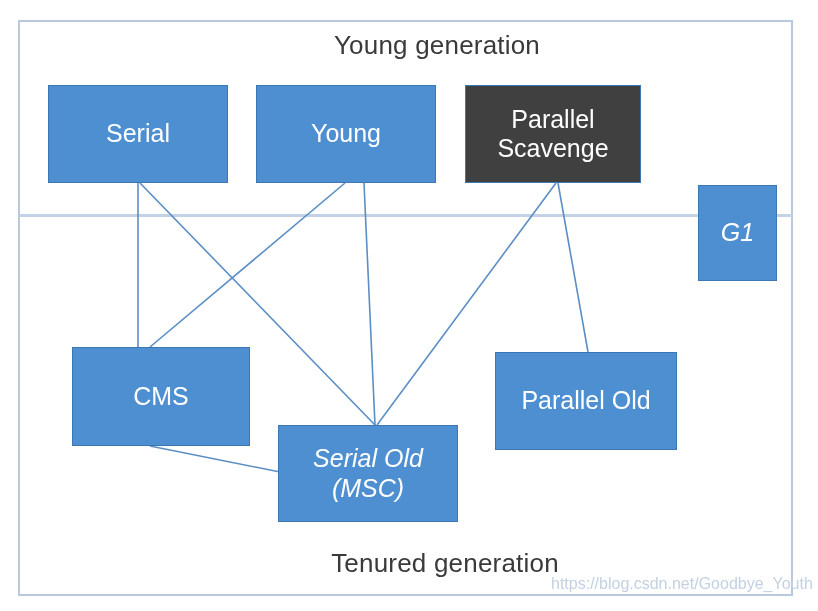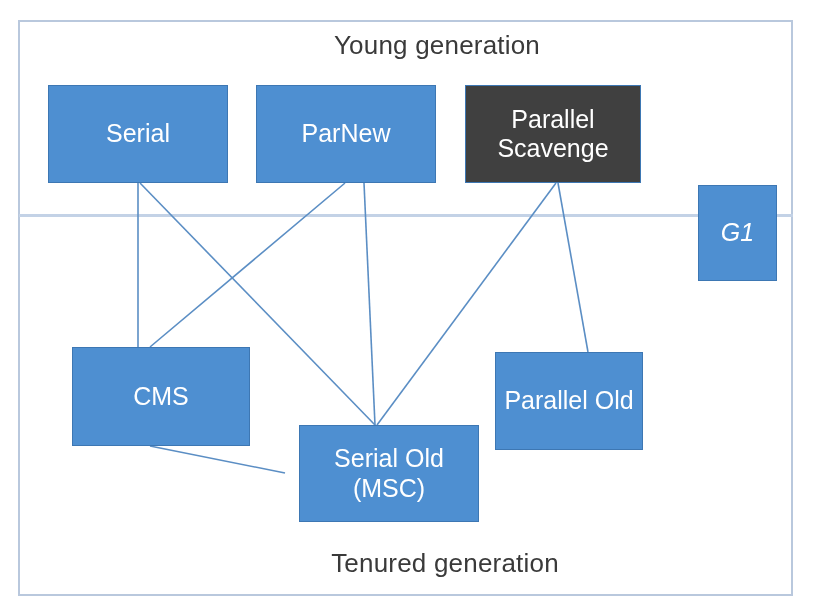--- a/index.html
+++ b/index.html
@@ -108,28 +108,29 @@
       <line x1="140" y1="183" x2="375" y2="425" stroke="#5b8ec4" stroke-width="1.6"></line>
       <line x1="345" y1="183" x2="150" y2="347" stroke="#5b8ec4" stroke-width="1.6"></line>
       <line x1="364" y1="183" x2="375" y2="425" stroke="#5b8ec4" stroke-width="1.6"></line>
       <line x1="556" y1="183" x2="377" y2="425" stroke="#5b8ec4" stroke-width="1.6"></line>
       <line x1="558" y1="183" x2="588" y2="352" stroke="#5b8ec4" stroke-width="1.6"></line>
       <line x1="150" y1="446" x2="285" y2="473" stroke="#5b8ec4" stroke-width="1.6"></line>
     </svg>
 
   <div class="gc-box" id="box-serial" style="left: 48px; top: 85px; width: 180px; height: 98px; background: rgb(78, 143, 209); border-color: rgb(61, 119, 179); color: rgb(255, 255, 255); text-align: right;">Serial</div>
 
-  <div class="gc-box" id="box-parnew" style="left: 256px; top: 85px; width: 180px; height: 98px; background: rgb(78, 143, 209); border-color: rgb(61, 119, 179); color: rgb(255, 255, 255);">ParNew</div>
+  <div class="gc-box" id="box-parnew" style="left: 256px; top: 85px; width: 180px; height: 98px; background: rgb(78, 143, 209); border-color: rgb(61, 119, 179); color: rgb(255, 255, 255);">Young</div>
 
   <div class="gc-box" id="box-parallel-scavenge" style="left: 465px; top: 85px; width: 176px; height: 98px; background: #404040; border-color: rgb(61, 119, 179); color: rgb(255, 255, 255);">Parallel
 Scavenge</div>
 
   <div class="gc-box" id="box-g1" style="left: 698px; top: 185px; width: 79px; height: 96px; background: rgb(78, 143, 209); border-color: rgb(61, 119, 179); color: rgb(255, 255, 255); font-style: italic;">G1</div>
 
   <div class="gc-box" id="box-cms" style="left: 50px; top: 347px; width: 178px; height: 99px; background: rgb(78, 143, 209); border-color: rgb(61, 119, 179); color: rgb(255, 255, 255); margin-left: 22px;">CMS</div>
 
-  <div class="gc-box" id="box-serial-old" style="left: 299px; top: 425px; width: 180px; height: 97px; background: rgb(78, 143, 209); border-color: rgb(61, 119, 179); color: rgb(255, 255, 255);">Serial Old
+  <div class="gc-box" id="box-serial-old" style="left: 278px; top: 425px; width: 180px; height: 97px; background: rgb(78, 143, 209); border-color: rgb(61, 119, 179); color: rgb(255, 255, 255); font-style: italic;">Serial Old
 (MSC)</div>
 
-  <div class="gc-box" id="box-parallel-old" style="left: 495px; top: 352px; width: 148px; height: 98px; background: rgb(78, 143, 209); border-color: rgb(61, 119, 179); color: rgb(255, 255, 255);">Parallel Old</div>
+  <div class="gc-box" id="box-parallel-old" style="left: 495px; top: 352px; width: 182px; height: 98px; background: rgb(78, 143, 209); border-color: rgb(61, 119, 179); color: rgb(255, 255, 255);">Parallel Old</div>
 
+  <div id="watermark" style="color: rgb(195, 209, 226);">https://blog.csdn.net/Goodbye_Youth</div>
 
 </div>
 
 </body></html>

